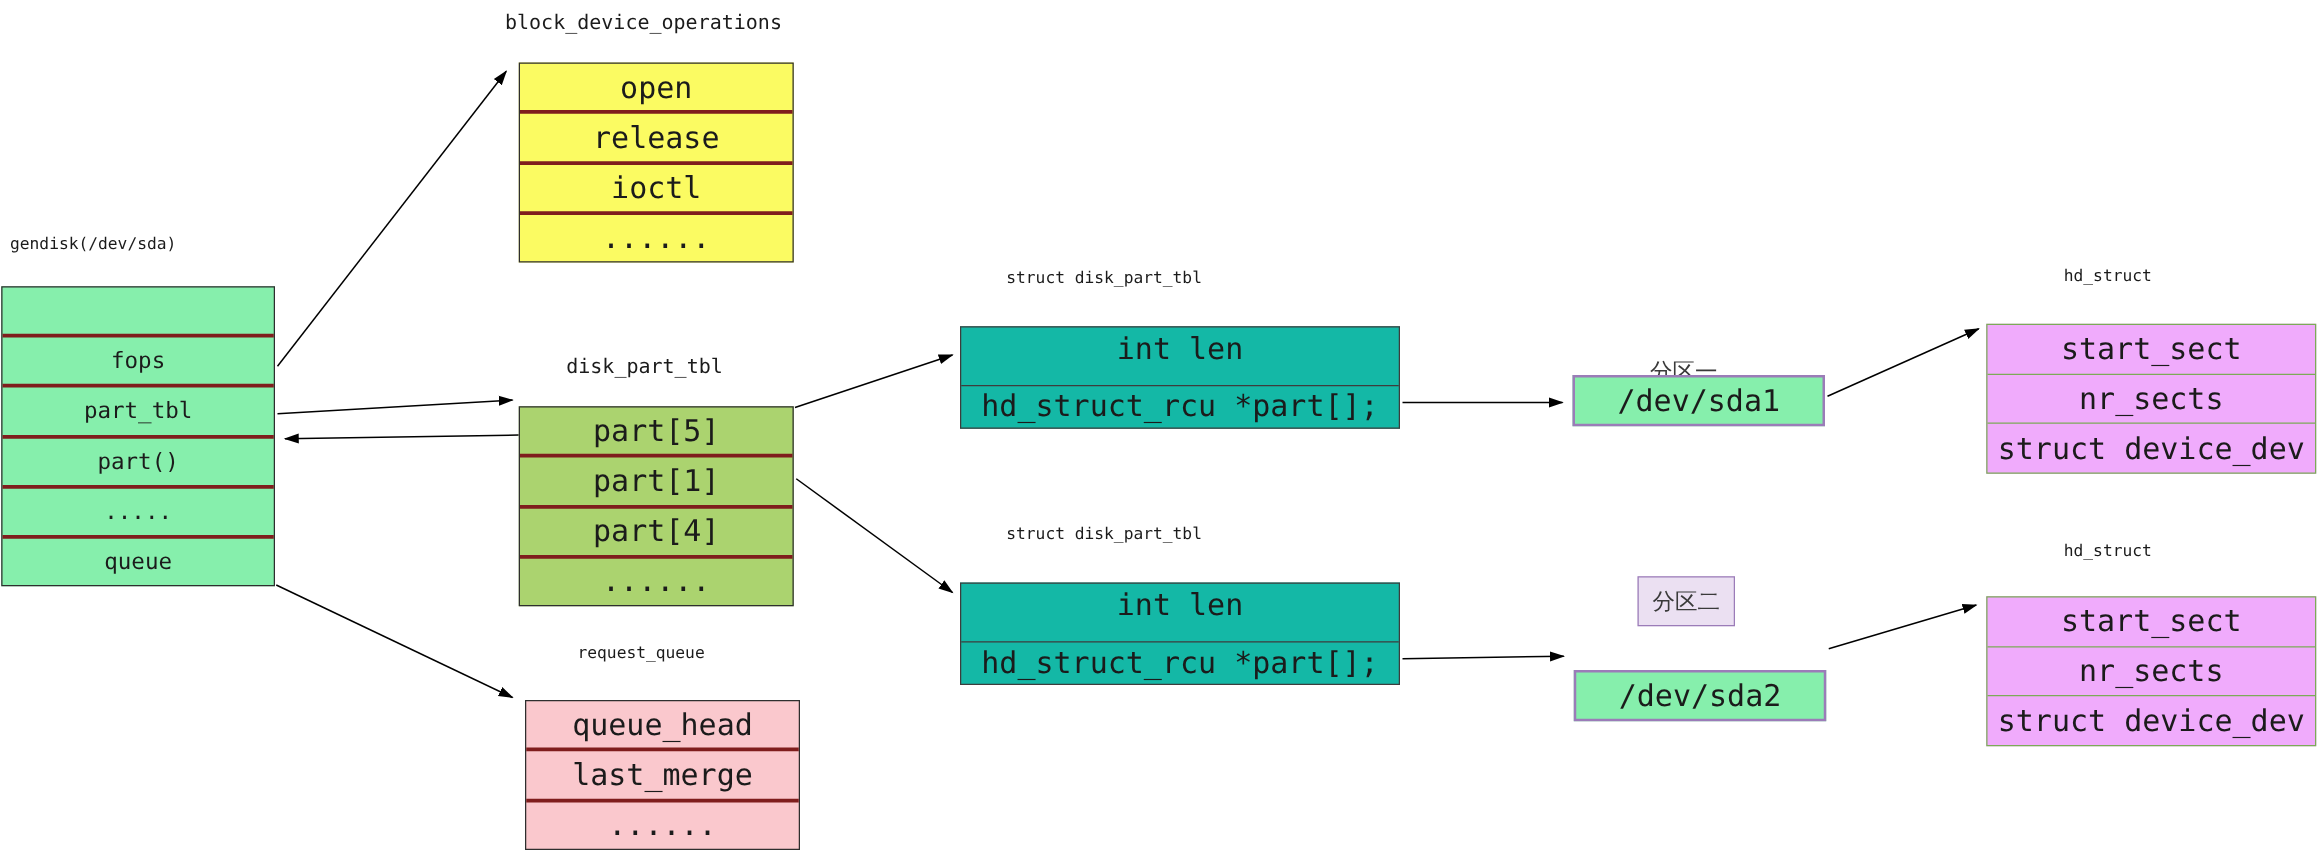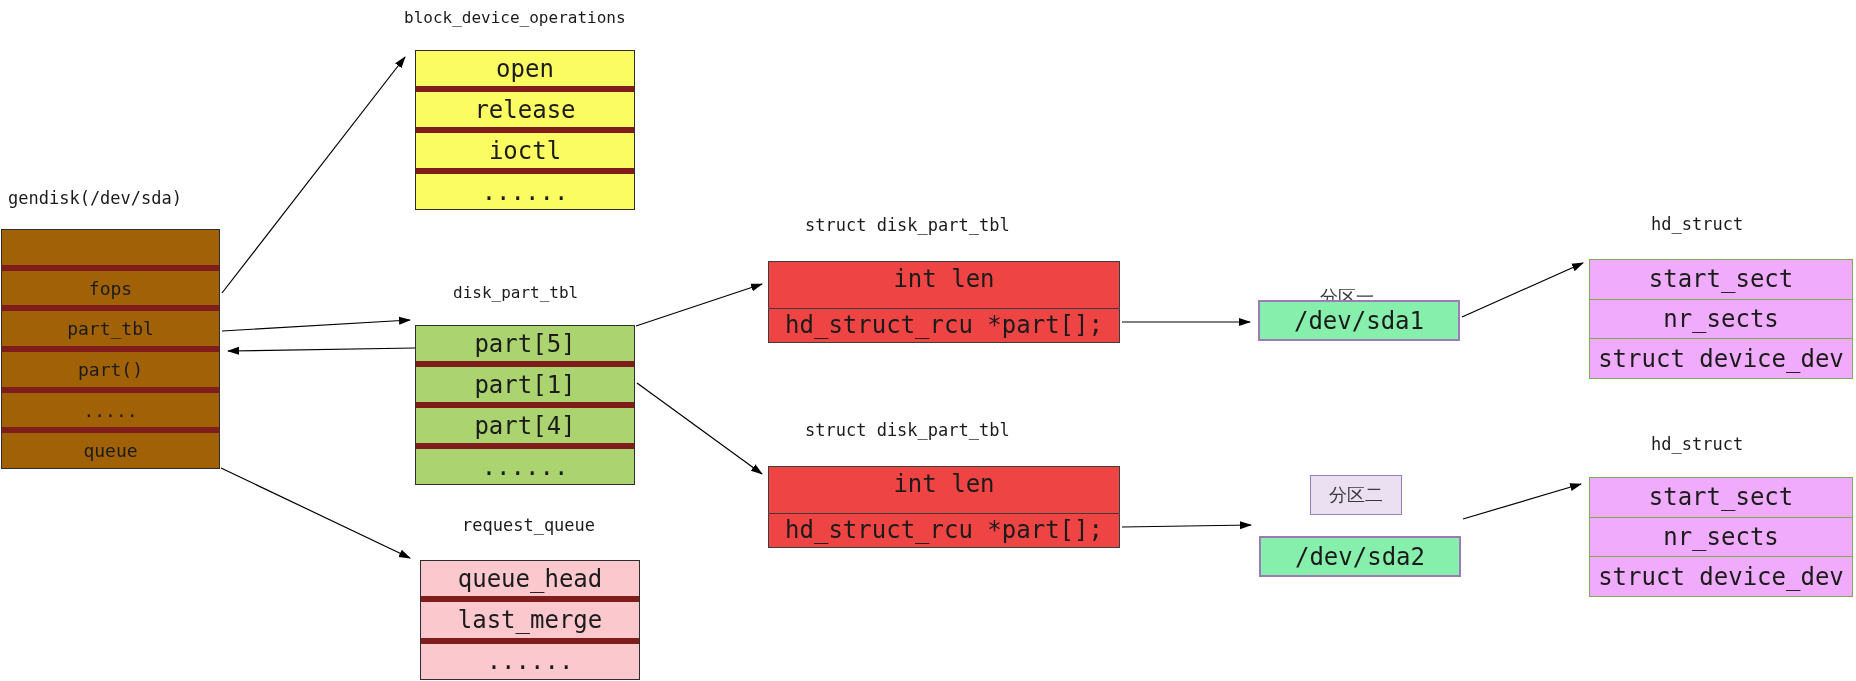--- a/index.html
+++ b/index.html
@@ -4,33 +4,33 @@
 <style>
   html,body{margin:0;padding:0;background:#fff;}
   #canvas{
     position:relative;width:1856px;height:681px;background:#ffffff;overflow:hidden;
     font-family:"DejaVu Sans Mono",monospace;color:#1b1b1b;
   }
   #arrows{position:absolute;left:0;top:0;width:1856px;height:681px;pointer-events:none;}
   .box{position:absolute;display:flex;flex-direction:column;box-sizing:border-box;
        border:1px solid #2e2e2e;font-size:24px;}
   .row{flex:1;display:flex;align-items:center;justify-content:center;white-space:pre;}
-  .row + .row{border-top:6px solid #7f1d1d;}
-  .blue{background:#a16207;font-size:18px;}
+  .row + .row{border-top:3px solid #7f1d1d;}
+  .blue{background:#86efac;font-size:18px;}
   .yellow{background:#FBFB62;}
   .green{background:#ABD36F;}
   .pink{background:#FAC8CD;}
-  .orange{background:#ef4444;border-color:#3d3d3d;}
+  .orange{background:#14b8a6;border-color:#3d3d3d;}
   .orange .row + .row{border-top:1px solid #3d3d3d;margin-top:12px;}
   .purple{background:#86efac;border:2px solid #9B7CB8;}
   .palegreen{background:#f0abfc;border:1px solid #7CAB58;}
   .palegreen .row + .row{border-top:1px solid #7CAB58;}
   .cnbox{background:#EBE0F2;border:1px solid #9B7CB8;font-size:18px;
          font-family:"DejaVu Sans",sans-serif;color:#3a3a3a;}
-  .lbl{position:absolute;font-size:17px;white-space:pre;color:#1b1b1b;}
+  .lbl{position:absolute;font-size:13px;white-space:pre;color:#1b1b1b;}
   .lbl.small{font-size:16px;}
   .cn{position:absolute;font-size:18px;font-family:"DejaVu Sans",sans-serif;
       color:#3a3a3a;white-space:pre;margin-top:28px;}
 </style>
 </head>
 <body>
 
 <div id="canvas">
 
   <svg id="arrows" viewBox="0 0 1856 681" xmlns="http://www.w3.org/2000/svg">
@@ -94,21 +94,21 @@
   <div class="box orange" style="left:768px;top:466px;width:352px;height:82px">
     <div class="row">int len</div>
     <div class="row">hd_struct_rcu *part[];</div>
   </div>
 
   <div class="cn" style="left:1320px;top:257px">分区一</div>
   <div class="box purple" style="left:1258px;top:300px;width:202px;height:41px">
     <div class="row">/dev/sda1</div>
   </div>
 
-  <div class="box cnbox" style="left:1310px;top:475px;width:92px;height:40px">
+  <div class="box cnbox" style="left:1310px;top:461px;width:78px;height:40px">
     <div class="row">分区二</div>
   </div>
   <div class="box purple" style="left:1259px;top:536px;width:202px;height:41px">
     <div class="row">/dev/sda2</div>
   </div>
 
   <div class="lbl" style="left:1651px;top:214px">hd_struct</div>
   <div class="box palegreen" style="left:1589px;top:259px;width:264px;height:120px">
     <div class="row">start_sect</div>
     <div class="row">nr_sects</div>

